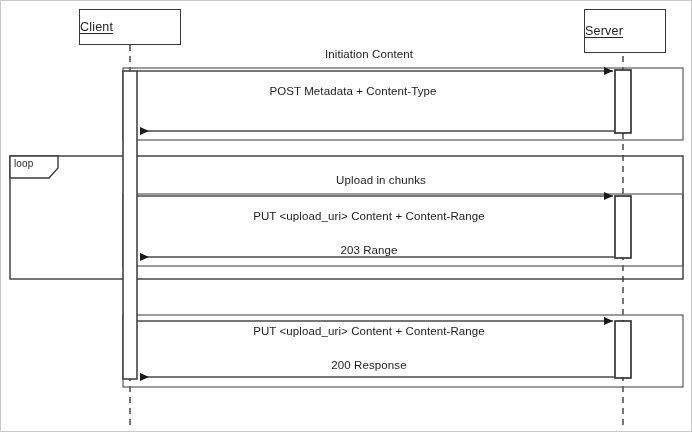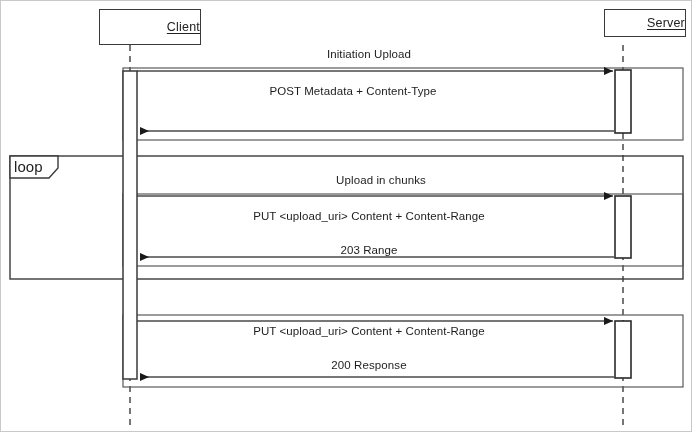--- a/index.html
+++ b/index.html
@@ -25,42 +25,41 @@
     width: 692px;
     height: 432px;
   }
   .participant-box {
     position: absolute;
     background: #ffffff;
     border: 1.6px solid #3a3a3a;
     box-sizing: border-box;
     display: flex;
     align-items: center;
-    justify-content: flex-end;
-    margin-left: 20px;
+    justify-content: flex-start;
   }
   .participant-label {
     font-size: 12.5px;
     color: #222222;
     text-decoration: underline;
     text-underline-offset: 2px;
     letter-spacing: 0.2px;
     white-space: nowrap;
   }
   .msg-label {
     position: absolute;
     font-size: 11.5px;
     color: #1d1d1d;
     text-align: center;
     white-space: nowrap;
     letter-spacing: 0.1px;
   }
   .frag-label {
     position: absolute;
-    font-size: 15px;
+    font-size: 10px;
     color: #1d1d1d;
     white-space: nowrap;
     letter-spacing: 0.1px;
   }
 </style>
 </head>
 <body>
 
 <div id="canvas">
 
@@ -115,27 +114,27 @@
     </g>
     <g>
       <rect x="614" y="320" width="16" height="57" fill="#ffffff" stroke="#2a2a2a" stroke-width="1.6"></rect>
     </g>
   </svg>
 
   <div class="participant-box" style="left:78px; top:8px; width:102px; height:36px;">
     <span class="participant-label">Client</span>
   </div>
 
-  <div class="participant-box" style="left:583px; top:8px; width:82px; height:28px;">
+  <div class="participant-box" style="left:583px; top:8px; width:82px; height:44px;">
     <span class="participant-label">Server</span>
   </div>
 
   <div class="frag-label" style="left:13px; top:157px;">loop</div>
 
-  <div class="msg-label" style="left:168px; top:47px; width:400px;">Initiation Upload</div>
+  <div class="msg-label" style="left:168px; top:47px; width:400px;">Initiation Content</div>
   <div class="msg-label" style="left:152px; top:84px; width:400px;">POST Metadata + Content-Type</div>
 
   <div class="msg-label" style="left:180px; top:173px; width:400px;">Upload in chunks</div>
   <div class="msg-label" style="left:168px; top:209px; width:400px;">PUT &lt;upload_uri&gt; Content + Content-Range</div>
   <div class="msg-label" style="left:168px; top:243px; width:400px;">203 Range</div>
 
   <div class="msg-label" style="left:168px; top:324px; width:400px;">PUT &lt;upload_uri&gt; Content + Content-Range</div>
   <div class="msg-label" style="left:168px; top:358px; width:400px;">200 Response</div>
 
 </div>

